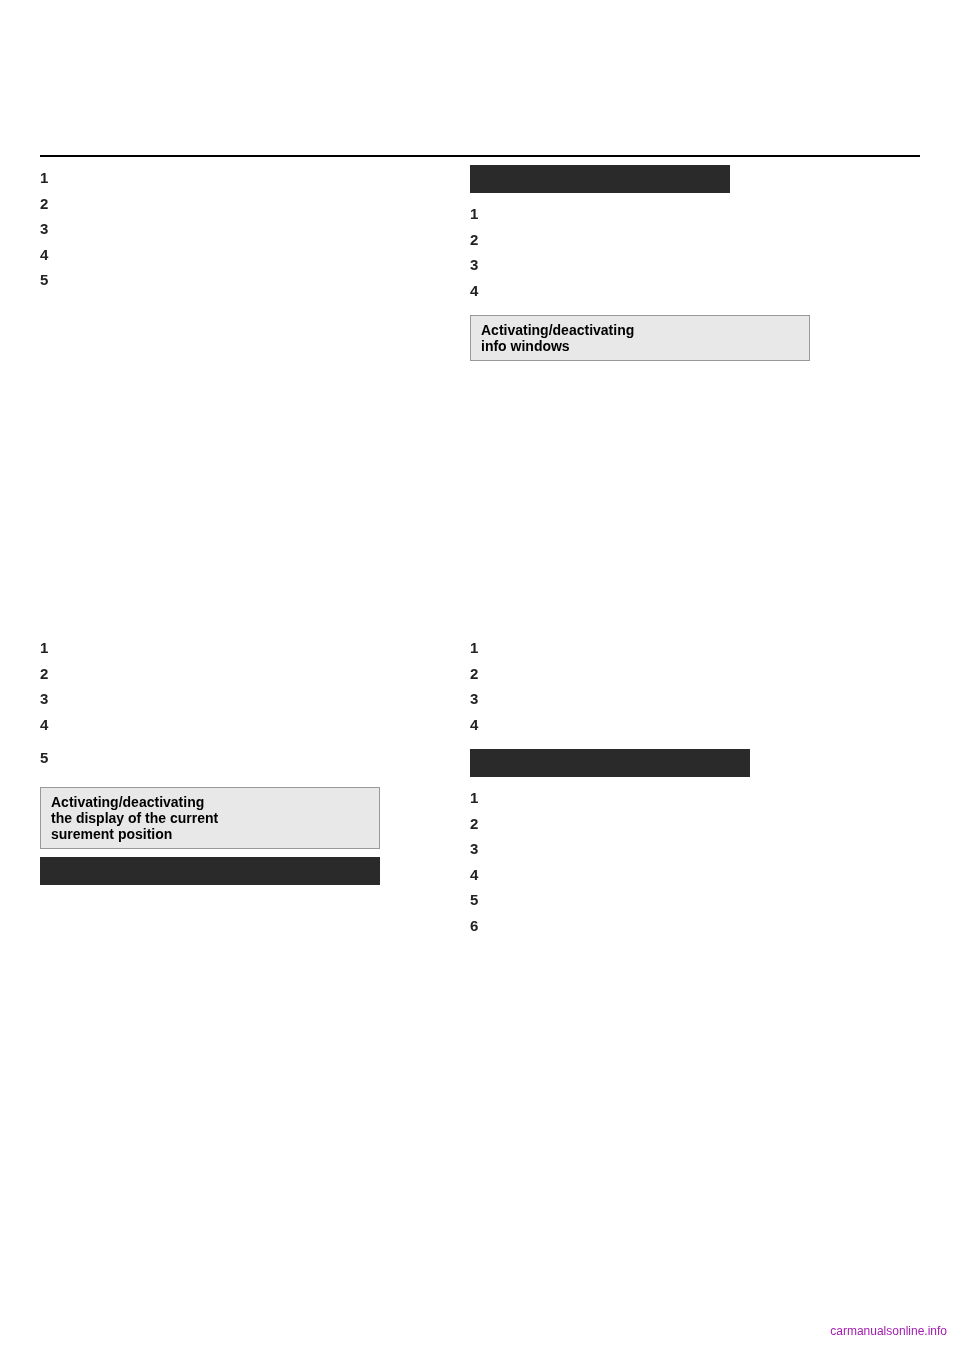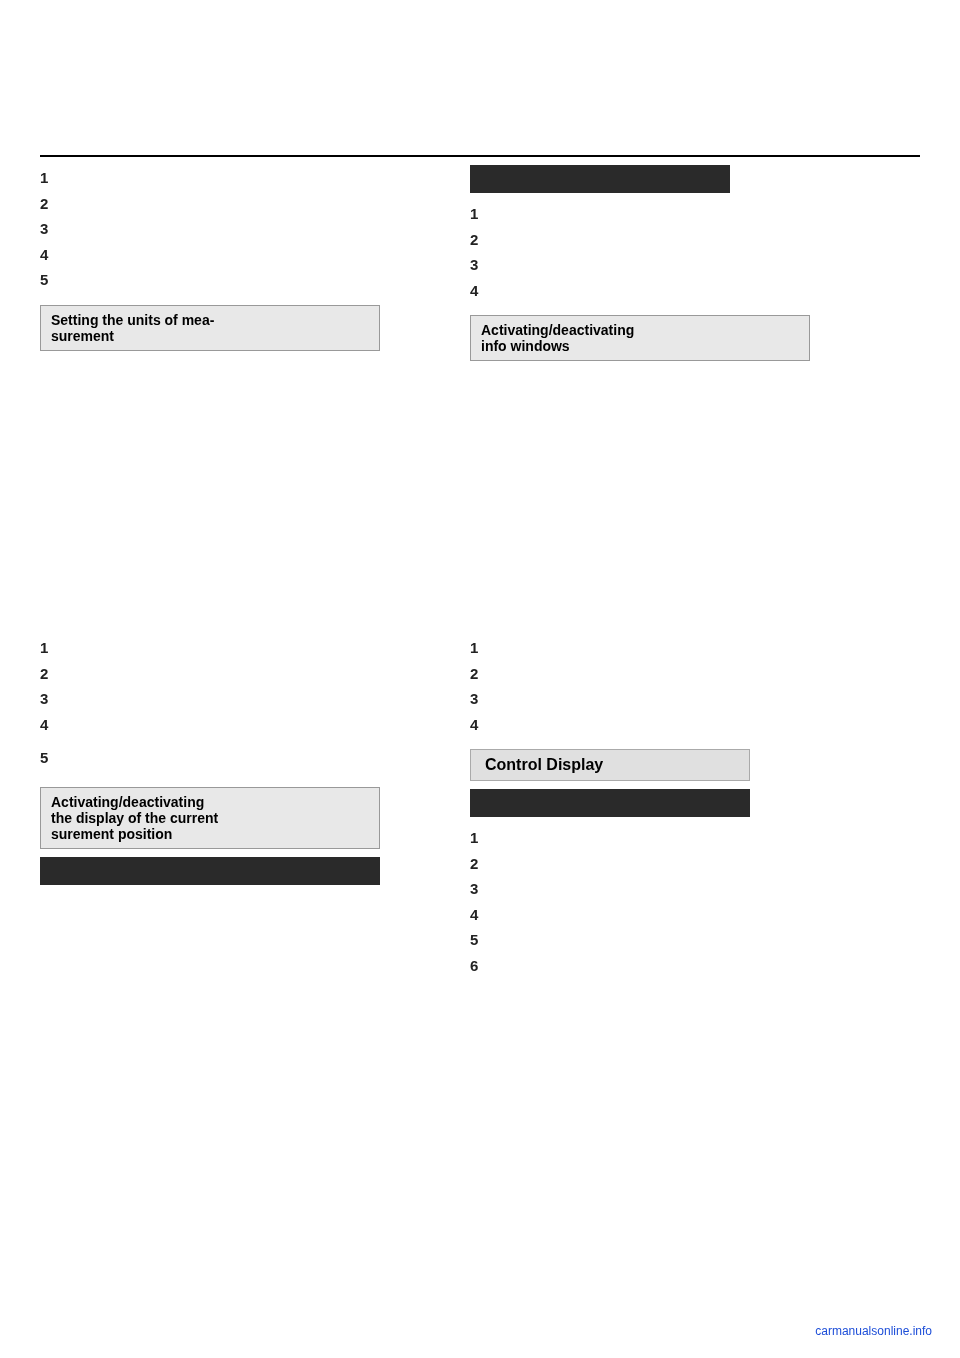--- a/index.html
+++ b/index.html
@@ -72,23 +72,23 @@
 
     
     .section-block {
       margin-bottom: 30px;
     }
 
     
     .watermark {
       position: absolute;
       bottom: 20px;
-      right: 28px;
+      right: 13px;
       font-size: 12px;
-      color: #1d4ed8;
+      color: #a21caf;
     }
 
     
     .dark-bar {
       background: #2a2a2a;
       height: 28px;
       width: 260px;
       margin-bottom: 8px;
     }
 
@@ -122,24 +122,20 @@
 
     <div class="section-block">
       <ul class="num-list">
         <li>1</li>
         <li>2</li>
         <li>3</li>
         <li>4</li>
         <li>5</li>
       </ul>
 
-      <div class="section-box-light-wide">
-        <span>Setting the units of mea-</span><br>
-        <span>surement</span>
-      </div>
     </div>
 
     <div style="position:absolute; top: 470px; left: 0;">
       <ul class="num-list">
         <li>1</li>
         <li>2</li>
         <li>3</li>
         <li>4</li>
         <li style="margin-top: 8px;">5</li>
       </ul>
@@ -177,21 +173,20 @@
 
       
       <ul class="num-list">
         <li>1</li>
         <li>2</li>
         <li>3</li>
         <li>4</li>
       </ul>
 
       
-      <div class="control-display-label">Control Display</div>
 
       
       <div class="dark-bar" style="width: 280px;"></div>
 
       
       <ul class="num-list" style="margin-top: 8px;">
         <li>1</li>
         <li>2</li>
         <li>3</li>
         <li>4</li>

